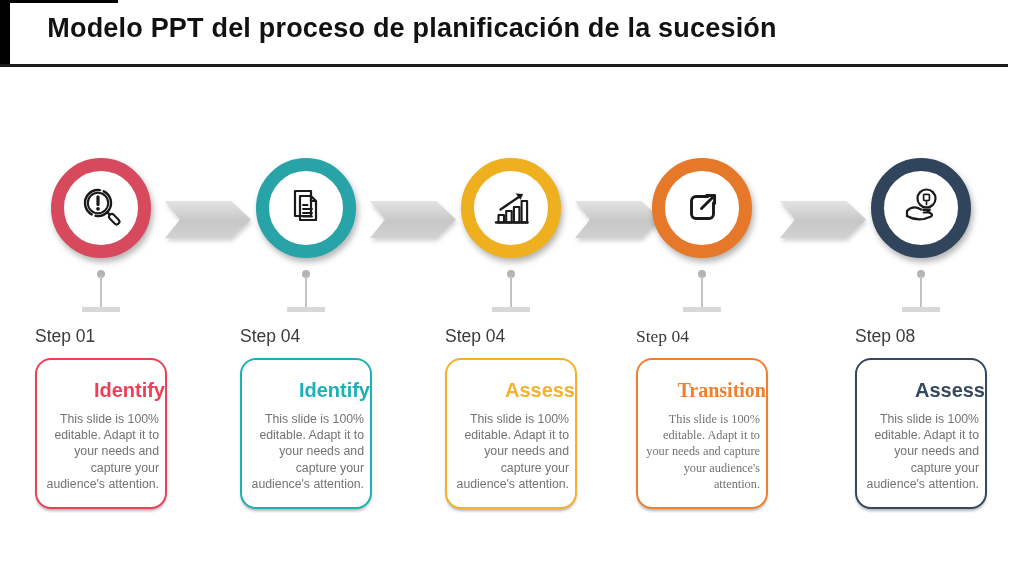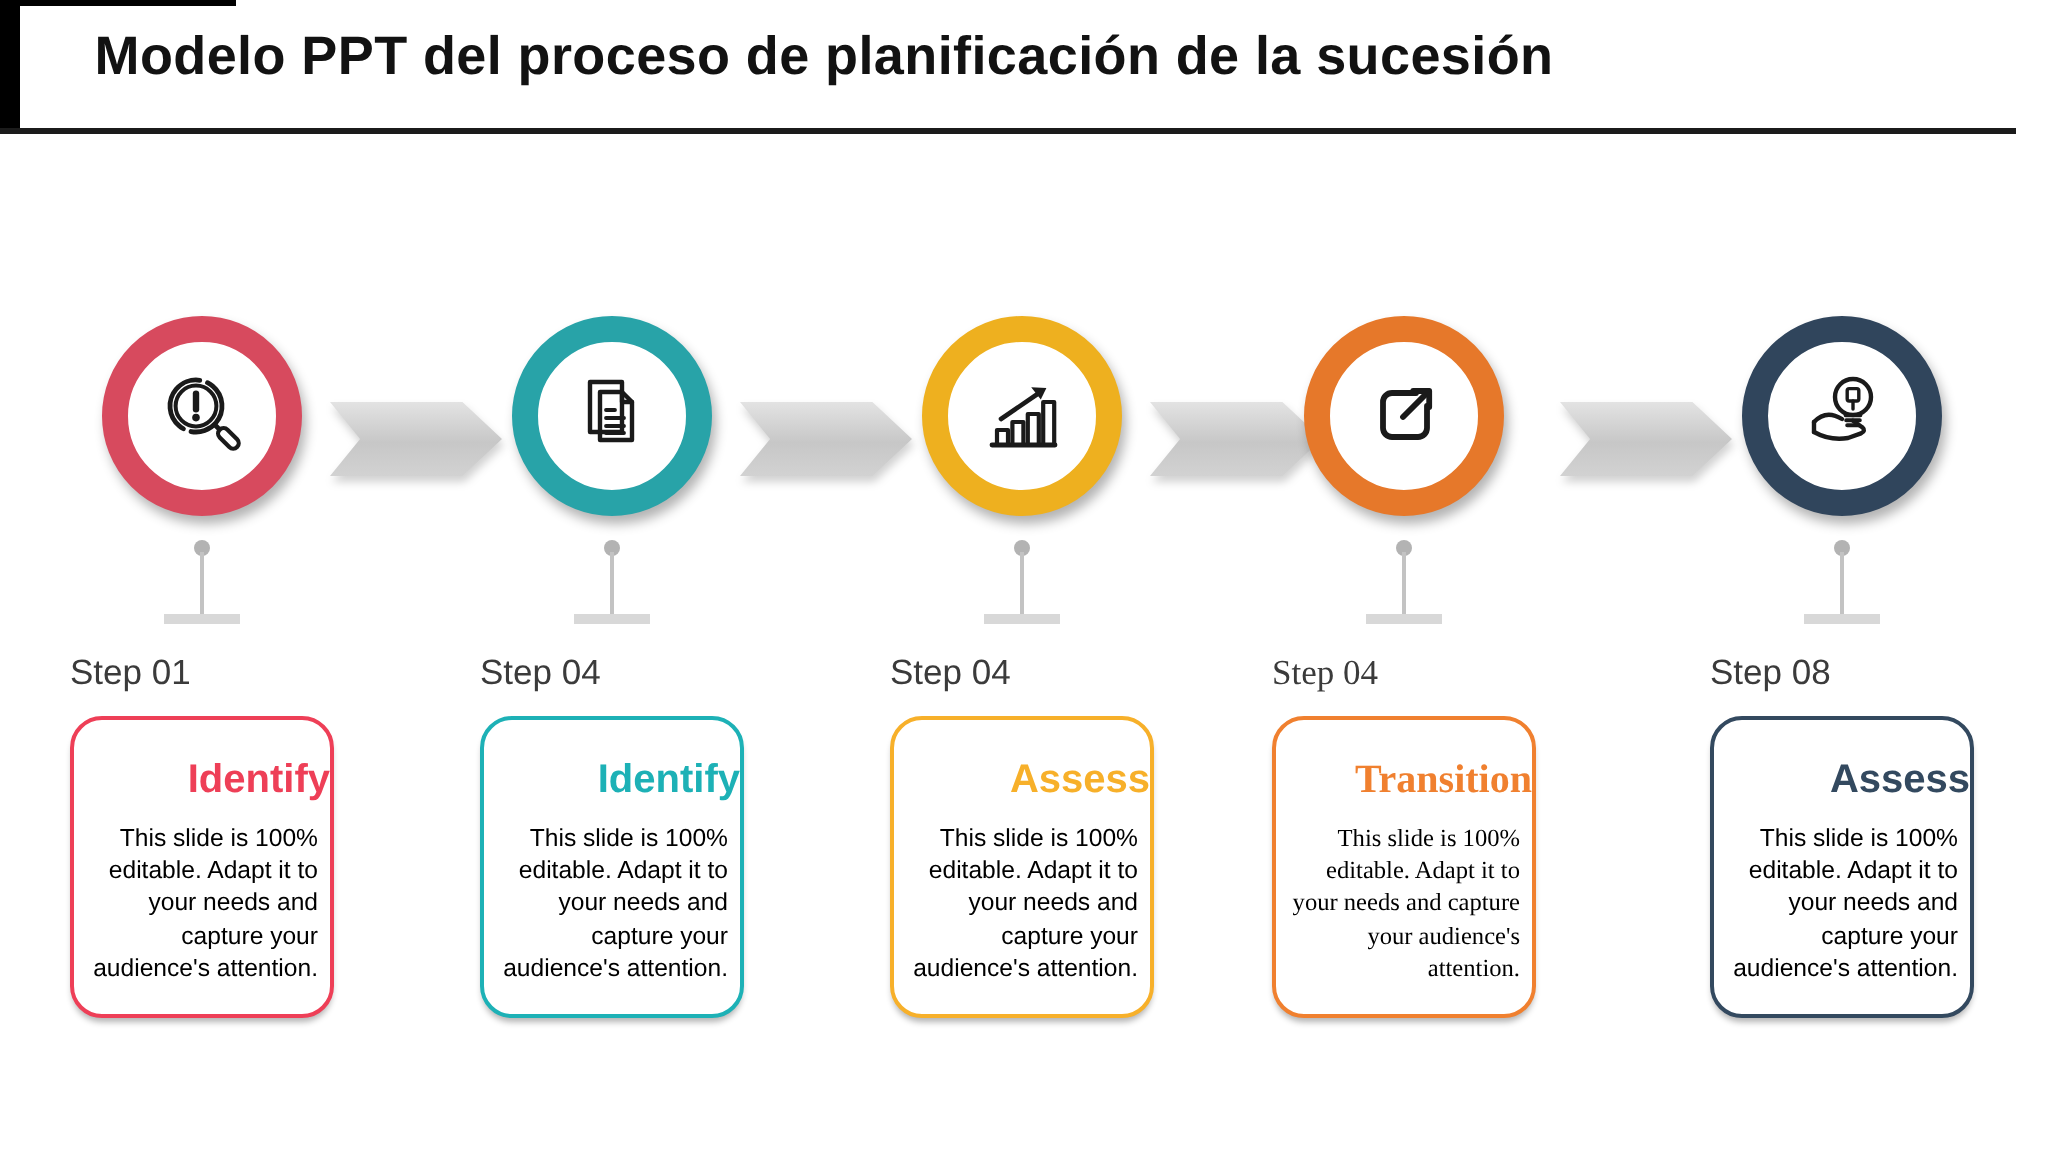--- a/index.html
+++ b/index.html
@@ -29,21 +29,21 @@
   .pin-line { position:absolute; left:65px; top:118px; width:2px; height:31px; background:#c3c3c3; }
   .pin-base { position:absolute; left:47px; top:149px; width:38px; height:5px; background:#d8d8d8; }
 
   .step-label { position:absolute; left:0; top:168px; width:132px; 
                 font-size:17.5px; color:#3b3b3b; }
 
   .card { position:absolute; left:0; top:200px; width:132px; height:151px;
           background:#fff; border:2px solid var(--accent,#888); border-radius:16px;
           box-shadow:0 3px 3px -1px rgba(0,0,0,0.30); text-align:right; }
   .card-title { margin-top:19px; font-size:20px; font-weight:bold; color:var(--accent,#888); }
-  .card-body  { margin:9px 6px 0; font-size:12.3px; line-height:1.32; color:#000000; }
+  .card-body  { margin:9px 6px 0; font-size:12.3px; line-height:1.32; color:#737373; }
 
   
   .arrow-wrap { position:absolute; top:201px; width:86px; height:37px;
                 filter:drop-shadow(1px 3px 2px rgba(0,0,0,0.18)); }
   .arrow { width:100%; height:100%;
            background:linear-gradient(180deg,#e3e3e3 0%,#c7c7c7 55%,#d2d2d2 100%);
            clip-path:polygon(0% 0%, 77% 0%, 100% 50%, 77% 100%, 0% 100%, 17.5% 50%); }
 
   .ic { stroke:#1a1a1a; fill:none; stroke-linecap:round; stroke-linejoin:round; }
 </style>

